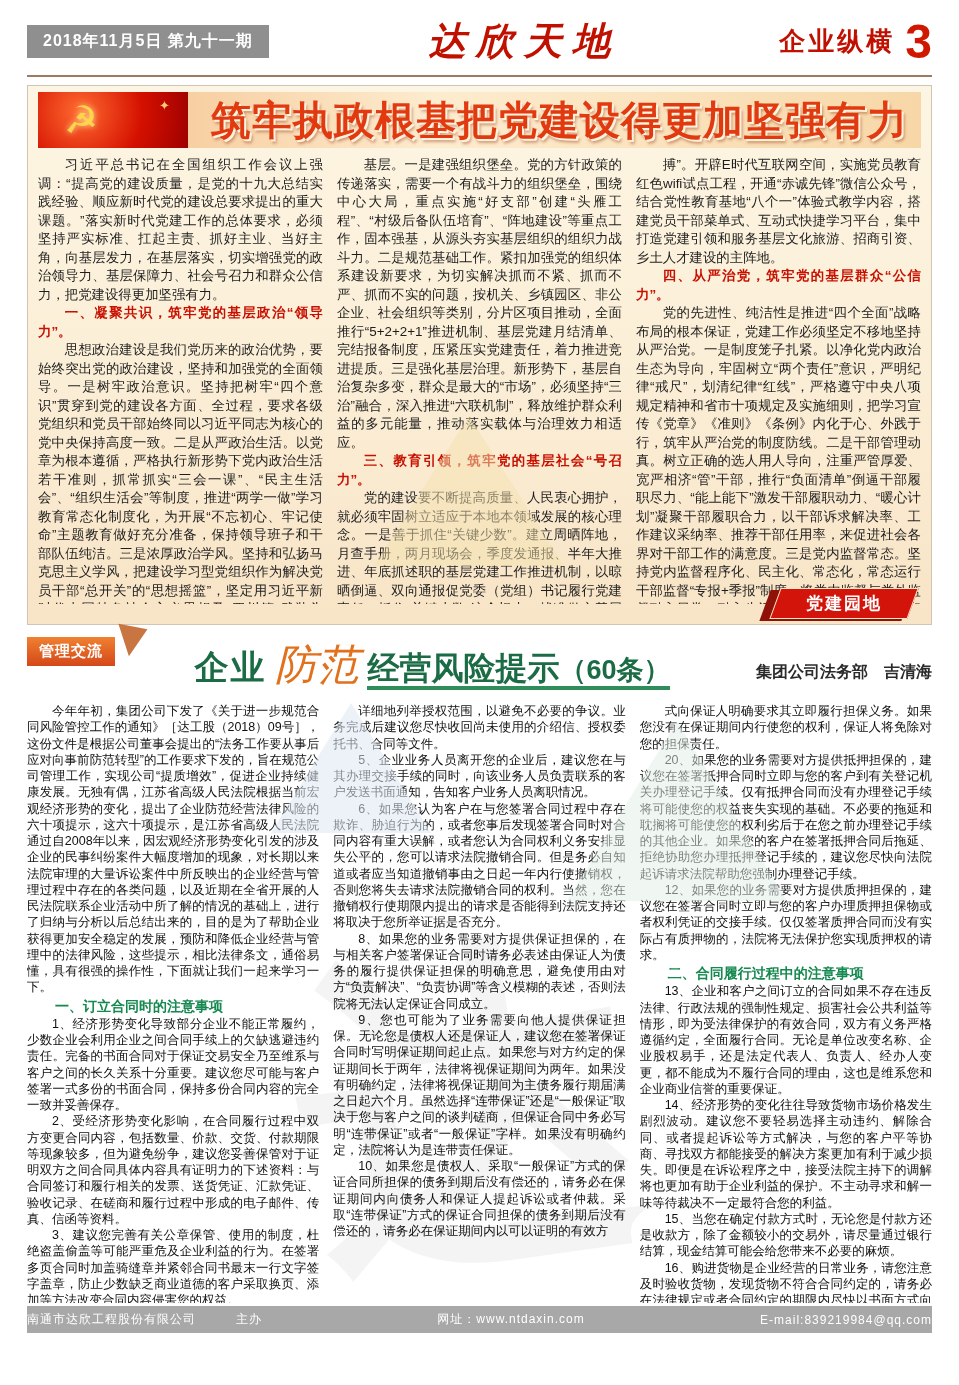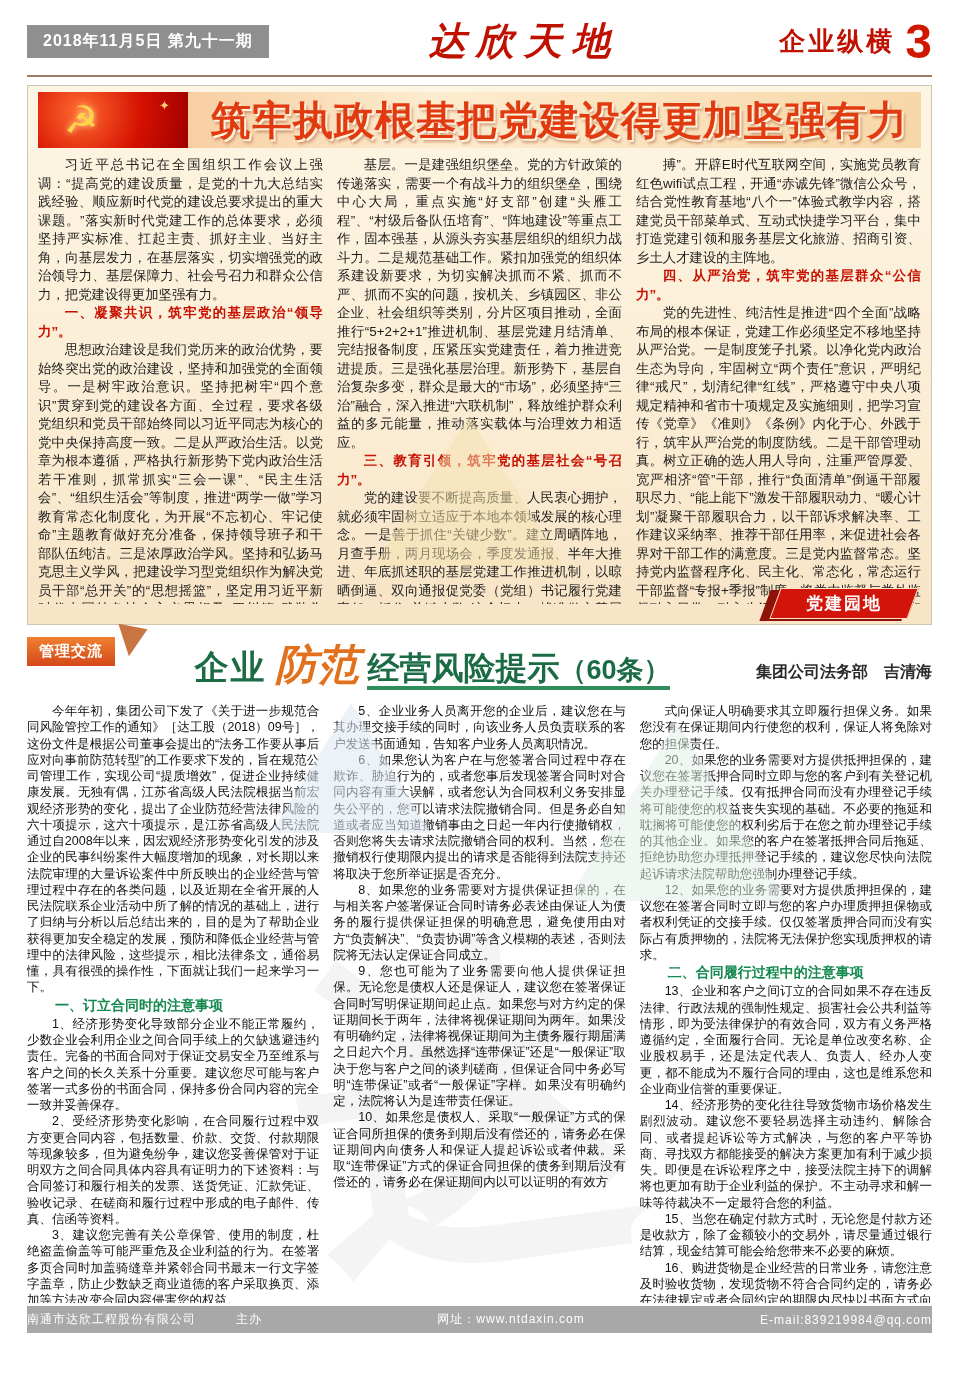--- a/index.html
+++ b/index.html
@@ -37,28 +37,28 @@
   .tag-main span{display:inline-block;transform:skewX(20deg);color:#fff;font-size:17px;font-weight:bold;letter-spacing:2px;}
   
   .a2{position:relative;margin:2px 27px 0;}
   .a2-head{display:flex;align-items:flex-end;padding:10px 0 10px;position:relative;z-index:1;}
   .mg-label{position:relative;background:linear-gradient(180deg,#f08030,#d4481a);color:#fff;font-weight:bold;
             font-size:15px;padding:5px 12px;letter-spacing:1px;align-self:flex-start;}
   .mg-arrow{position:absolute;left:96px;top:-8px;width:0;height:0;border-left:26px solid #c2662e;
             border-top:14px solid transparent;border-bottom:20px solid transparent;transform:rotate(-18deg);opacity:.9;}
   .a2-title{flex:1;text-align:center;white-space:nowrap;}
   .t-qy{color:#1b6b45;font-size:34px;font-weight:900;letter-spacing:2px;}
-  .t-ff{color:#e2711d;font-size:42px;font-weight:700;font-style:italic;
+  .t-ff{color:#e2711d;font-size:42px;font-weight:400;font-style:italic;
         font-family:"DejaVu Serif","Liberation Serif",serif;margin:0 4px;}
   .t-rest{color:#1b6b45;font-size:32px;font-weight:900;border-bottom:4px solid #2f8d5a;padding-bottom:0;}
   .t-cnt{color:#1b6b45;font-size:27px;font-weight:900;}
   .byline{color:#2b2b2b;font-weight:bold;font-size:16px;white-space:nowrap;margin-left:6px;padding-bottom:10px;}
   .a2 .col{height:600px;}
   .a2 .para{font-size:12.5px;line-height:1.3;color:#101010;}
-  .a2 .para.h{color:#15894f;font-weight:bold;font-size:14px;line-height:1.45;font-family:Liberation Mono, monospace;}
+  .a2 .para.h{color:#15894f;font-weight:bold;font-size:14px;line-height:1.45;}
   
   .wm{position:absolute;z-index:0;}
   .tri{width:0;height:0;}
   .wm-a{left:38%;top:58%;border-left:95px solid transparent;border-right:95px solid transparent;border-bottom:150px solid #f3e2b0;opacity:.5;}
   .wm-b{left:27%;top:0;border-left:80px solid transparent;border-right:80px solid transparent;border-bottom:130px solid #dce8f2;opacity:.55;}
   .wm-c{right:16%;top:3%;border-left:110px solid transparent;border-right:110px solid transparent;border-bottom:180px solid #e2efe5;opacity:.5;}
   .wm-char{left:30%;top:30%;font-size:340px;color:#000;opacity:.04;transform:rotate(-8deg);font-weight:bold;}
   
   .foot{position:absolute;left:27px;right:27px;top:1306px;height:27px;background:#a8a8a8;color:#fff;
         display:flex;align-items:center;justify-content:space-between;gap:54px;font-size:12px;letter-spacing:1px;}
@@ -124,20 +124,21 @@
       <div class="wm tri wm-c"></div>
       <div class="wm wm-char">达</div>
       <div class="col">
           <p class="para p">今年年初，集团公司下发了《关于进一步规范合同风险管控工作的通知》［达工股（2018）09号］，这份文件是根据公司董事会提出的“法务工作要从事后应对向事前防范转型”的工作要求下发的，旨在规范公司管理工作，实现公司“提质增效”，促进企业持续健康发展。无独有偶，江苏省高级人民法院根据当前宏观经济形势的变化，提出了企业防范经营法律风险的六十项提示，这六十项提示，是江苏省高级人民法院通过自2008年以来，因宏观经济形势变化引发的涉及企业的民事纠纷案件大幅度增加的现象，对长期以来法院审理的大量诉讼案件中所反映出的企业经营与管理过程中存在的各类问题，以及近期在全省开展的人民法院联系企业活动中所了解的情况的基础上，进行了归纳与分析以后总结出来的，目的是为了帮助企业获得更加安全稳定的发展，预防和降低企业经营与管理中的法律风险，这些提示，相比法律条文，通俗易懂，具有很强的操作性，下面就让我们一起来学习一下。</p>
           <p class="para h">一、订立合同时的注意事项</p>
           <p class="para p">1、经济形势变化导致部分企业不能正常履约，少数企业会利用企业之间合同手续上的欠缺逃避违约责任。完备的书面合同对于保证交易安全乃至维系与客户之间的长久关系十分重要。建议您尽可能与客户签署一式多份的书面合同，保持多份合同内容的完全一致并妥善保存。</p>
           <p class="para p">2、受经济形势变化影响，在合同履行过程中双方变更合同内容，包括数量、价款、交货、付款期限等现象较多，但为避免纷争，建议您妥善保管对于证明双方之间合同具体内容具有证明力的下述资料：与合同签订和履行相关的发票、送货凭证、汇款凭证、验收记录、在磋商和履行过程中形成的电子邮件、传真、信函等资料。</p>
           <p class="para p">3、建议您完善有关公章保管、使用的制度，杜绝盗盖偷盖等可能严重危及企业利益的行为。在签署多页合同时加盖骑缝章并紧邻合同书最末一行文字签字盖章，防止少数缺乏商业道德的客户采取换页、添加等方法改变合同内容侵害您的权益。</p>
         </div>
       <div class="col">
+          <p class="para p">详细地列举授权范围，以避免不必要的争议。业务完成后建议您尽快收回尚未使用的介绍信、授权委托书、合同等文件。</p>
           <p class="para p">5、企业业务人员离开您的企业后，建议您在与其办理交接手续的同时，向该业务人员负责联系的客户发送书面通知，告知客户业务人员离职情况。</p>
           <p class="para p">6、如果您认为客户在与您签署合同过程中存在欺诈、胁迫行为的，或者您事后发现签署合同时对合同内容有重大误解，或者您认为合同权利义务安排显失公平的，您可以请求法院撤销合同。但是务必自知道或者应当知道撤销事由之日起一年内行使撤销权，否则您将失去请求法院撤销合同的权利。当然，您在撤销权行使期限内提出的请求是否能得到法院支持还将取决于您所举证据是否充分。</p>
           <p class="para p">8、如果您的业务需要对方提供保证担保的，在与相关客户签署保证合同时请务必表述由保证人为债务的履行提供保证担保的明确意思，避免使用由对方“负责解决”、“负责协调”等含义模糊的表述，否则法院将无法认定保证合同成立。</p>
           <p class="para p">9、您也可能为了业务需要向他人提供保证担保。无论您是债权人还是保证人，建议您在签署保证合同时写明保证期间起止点。如果您与对方约定的保证期间长于两年，法律将视保证期间为两年。如果没有明确约定，法律将视保证期间为主债务履行期届满之日起六个月。虽然选择“连带保证”还是“一般保证”取决于您与客户之间的谈判磋商，但保证合同中务必写明“连带保证”或者“一般保证”字样。如果没有明确约定，法院将认为是连带责任保证。</p>
           <p class="para p">10、如果您是债权人、采取“一般保证”方式的保证合同所担保的债务到期后没有偿还的，请务必在保证期间内向债务人和保证人提起诉讼或者仲裁。采取“连带保证”方式的保证合同担保的债务到期后没有偿还的，请务必在保证期间内以可以证明的有效方</p>
         </div>
       <div class="col">
           <p class="para p">式向保证人明确要求其立即履行担保义务。如果您没有在保证期间内行使您的权利，保证人将免除对您的担保责任。</p>
           <p class="para p">20、如果您的业务需要对方提供抵押担保的，建议您在签署抵押合同时立即与您的客户到有关登记机关办理登记手续。仅有抵押合同而没有办理登记手续将可能使您的权益丧失实现的基础。不必要的拖延和耽搁将可能使您的权利劣后于在您之前办理登记手续的其他企业。如果您的客户在签署抵押合同后拖延、拒绝协助您办理抵押登记手续的，建议您尽快向法院起诉请求法院帮助您强制办理登记手续。</p>
           <p class="para p">12、如果您的业务需要对方提供质押担保的，建议您在签署合同时立即与您的客户办理质押担保物或者权利凭证的交接手续。仅仅签署质押合同而没有实际占有质押物的，法院将无法保护您实现质押权的请求。</p>

